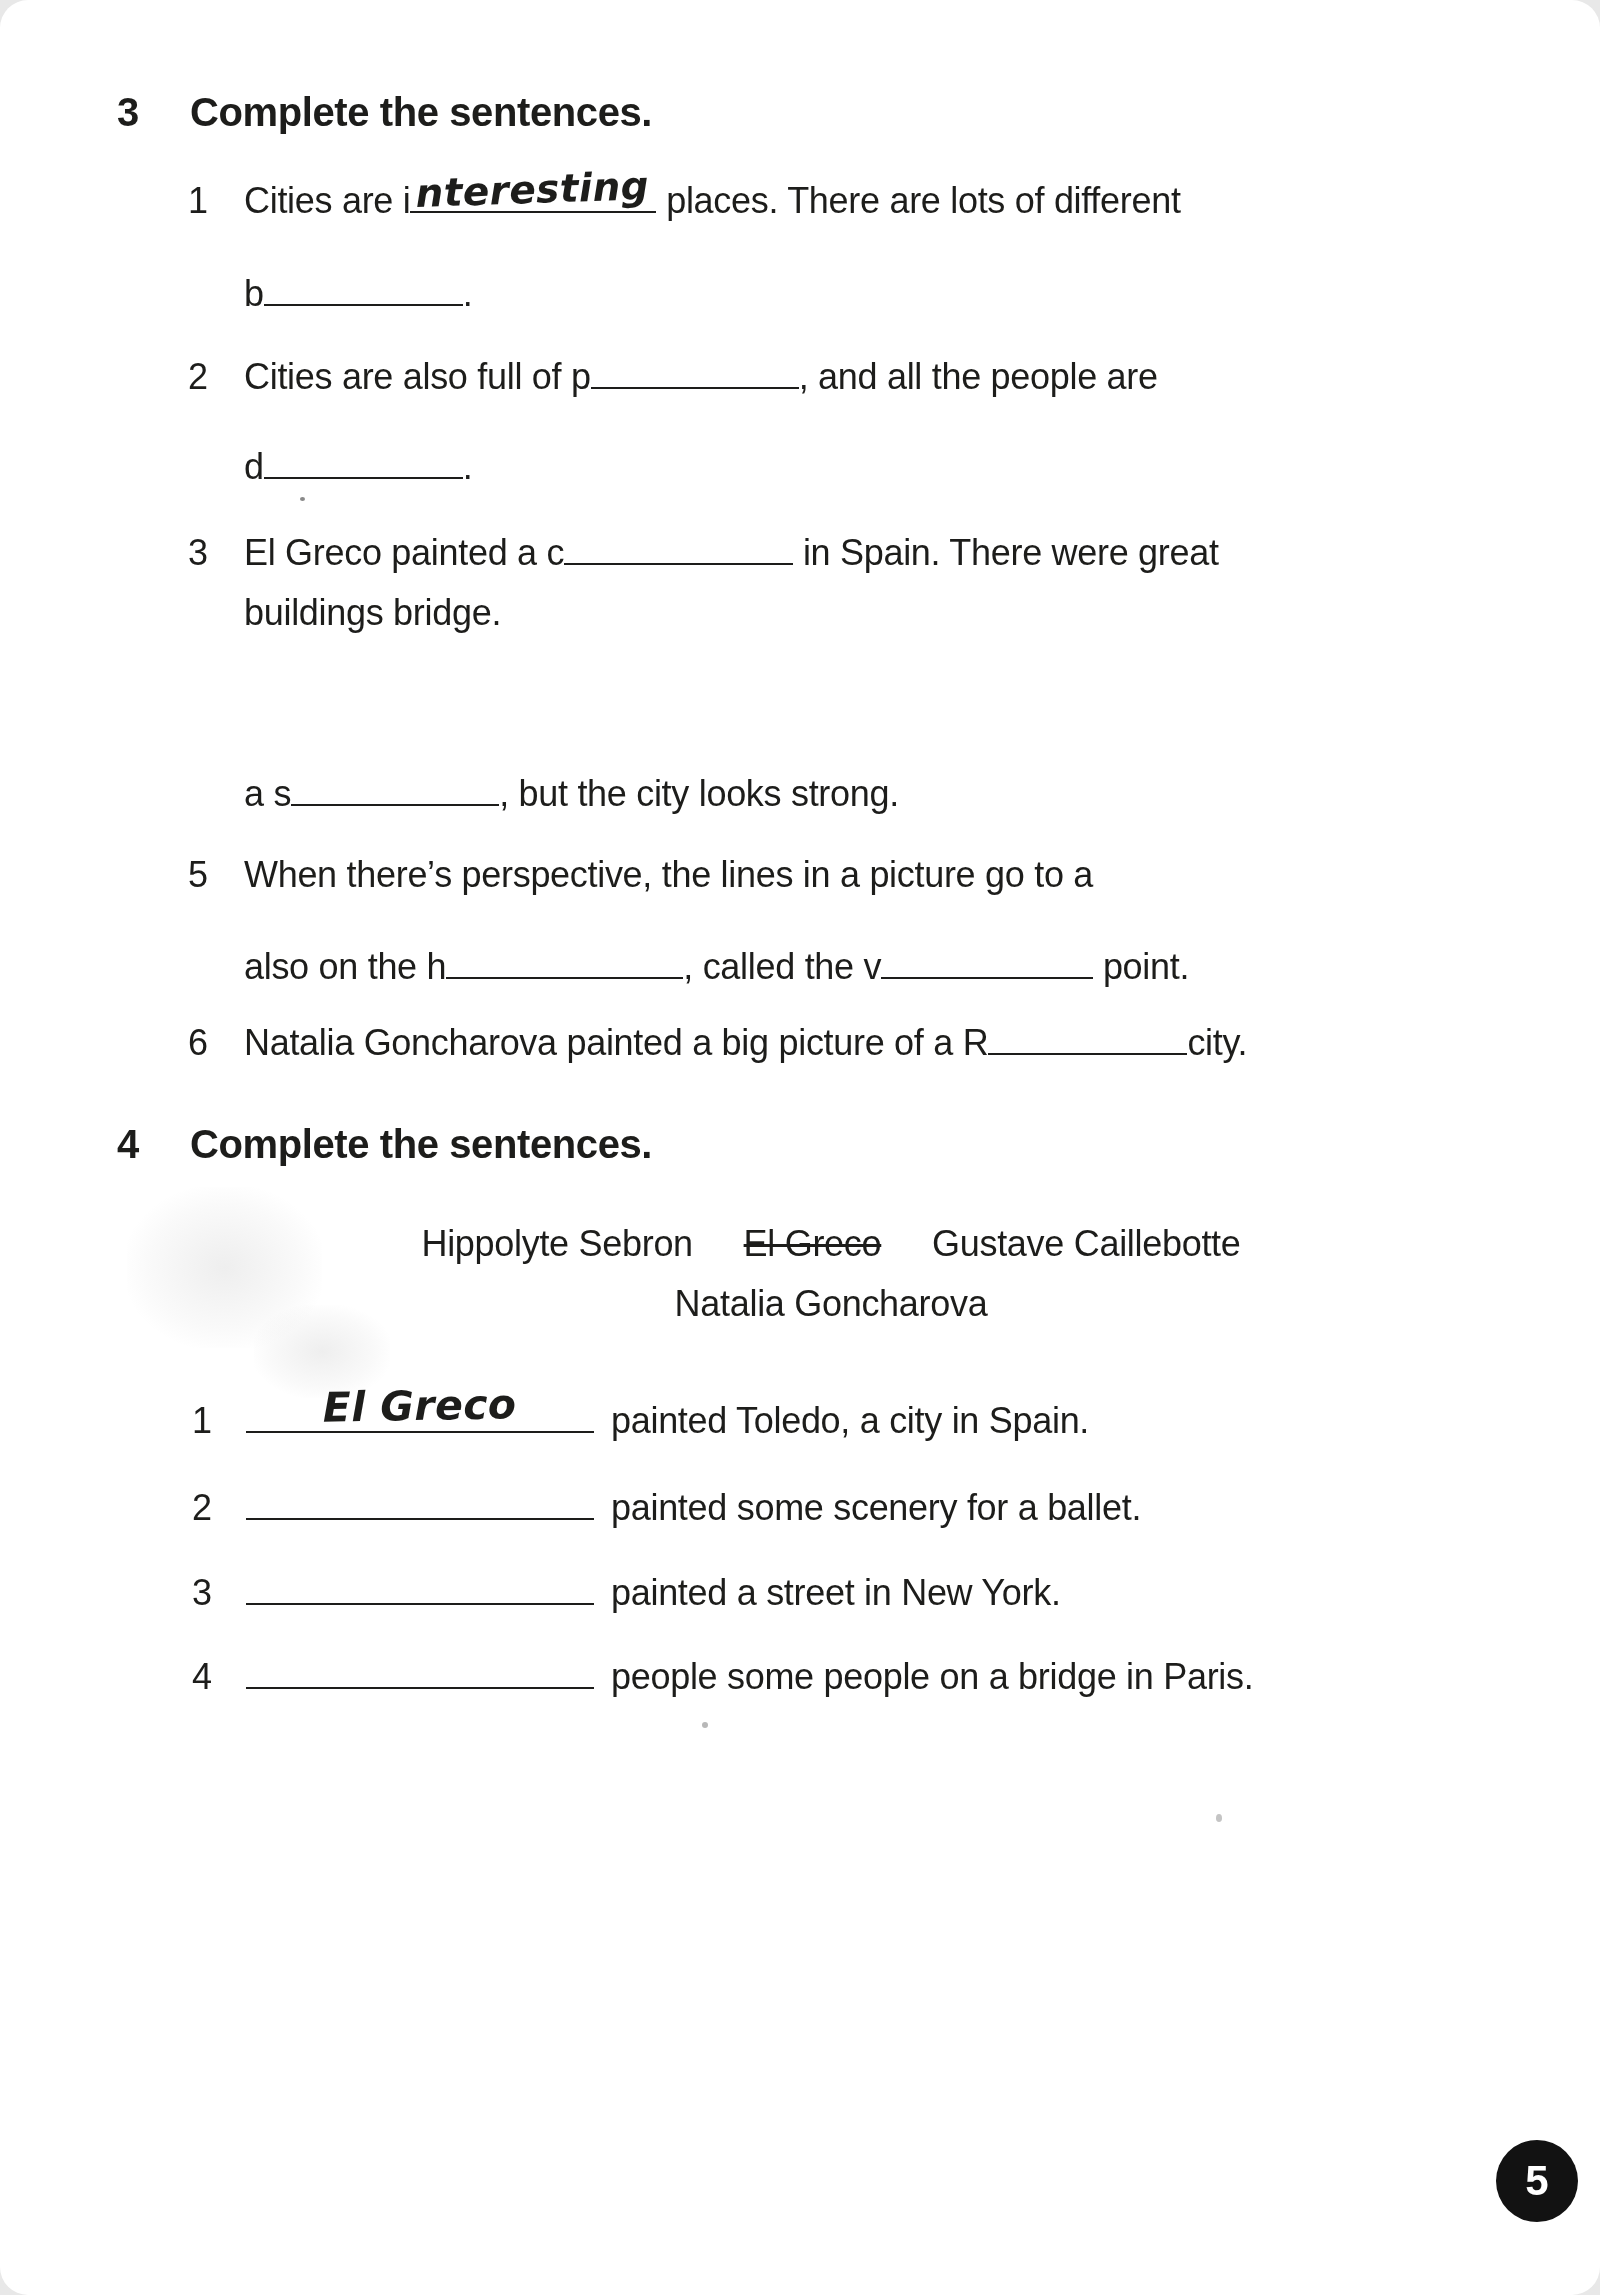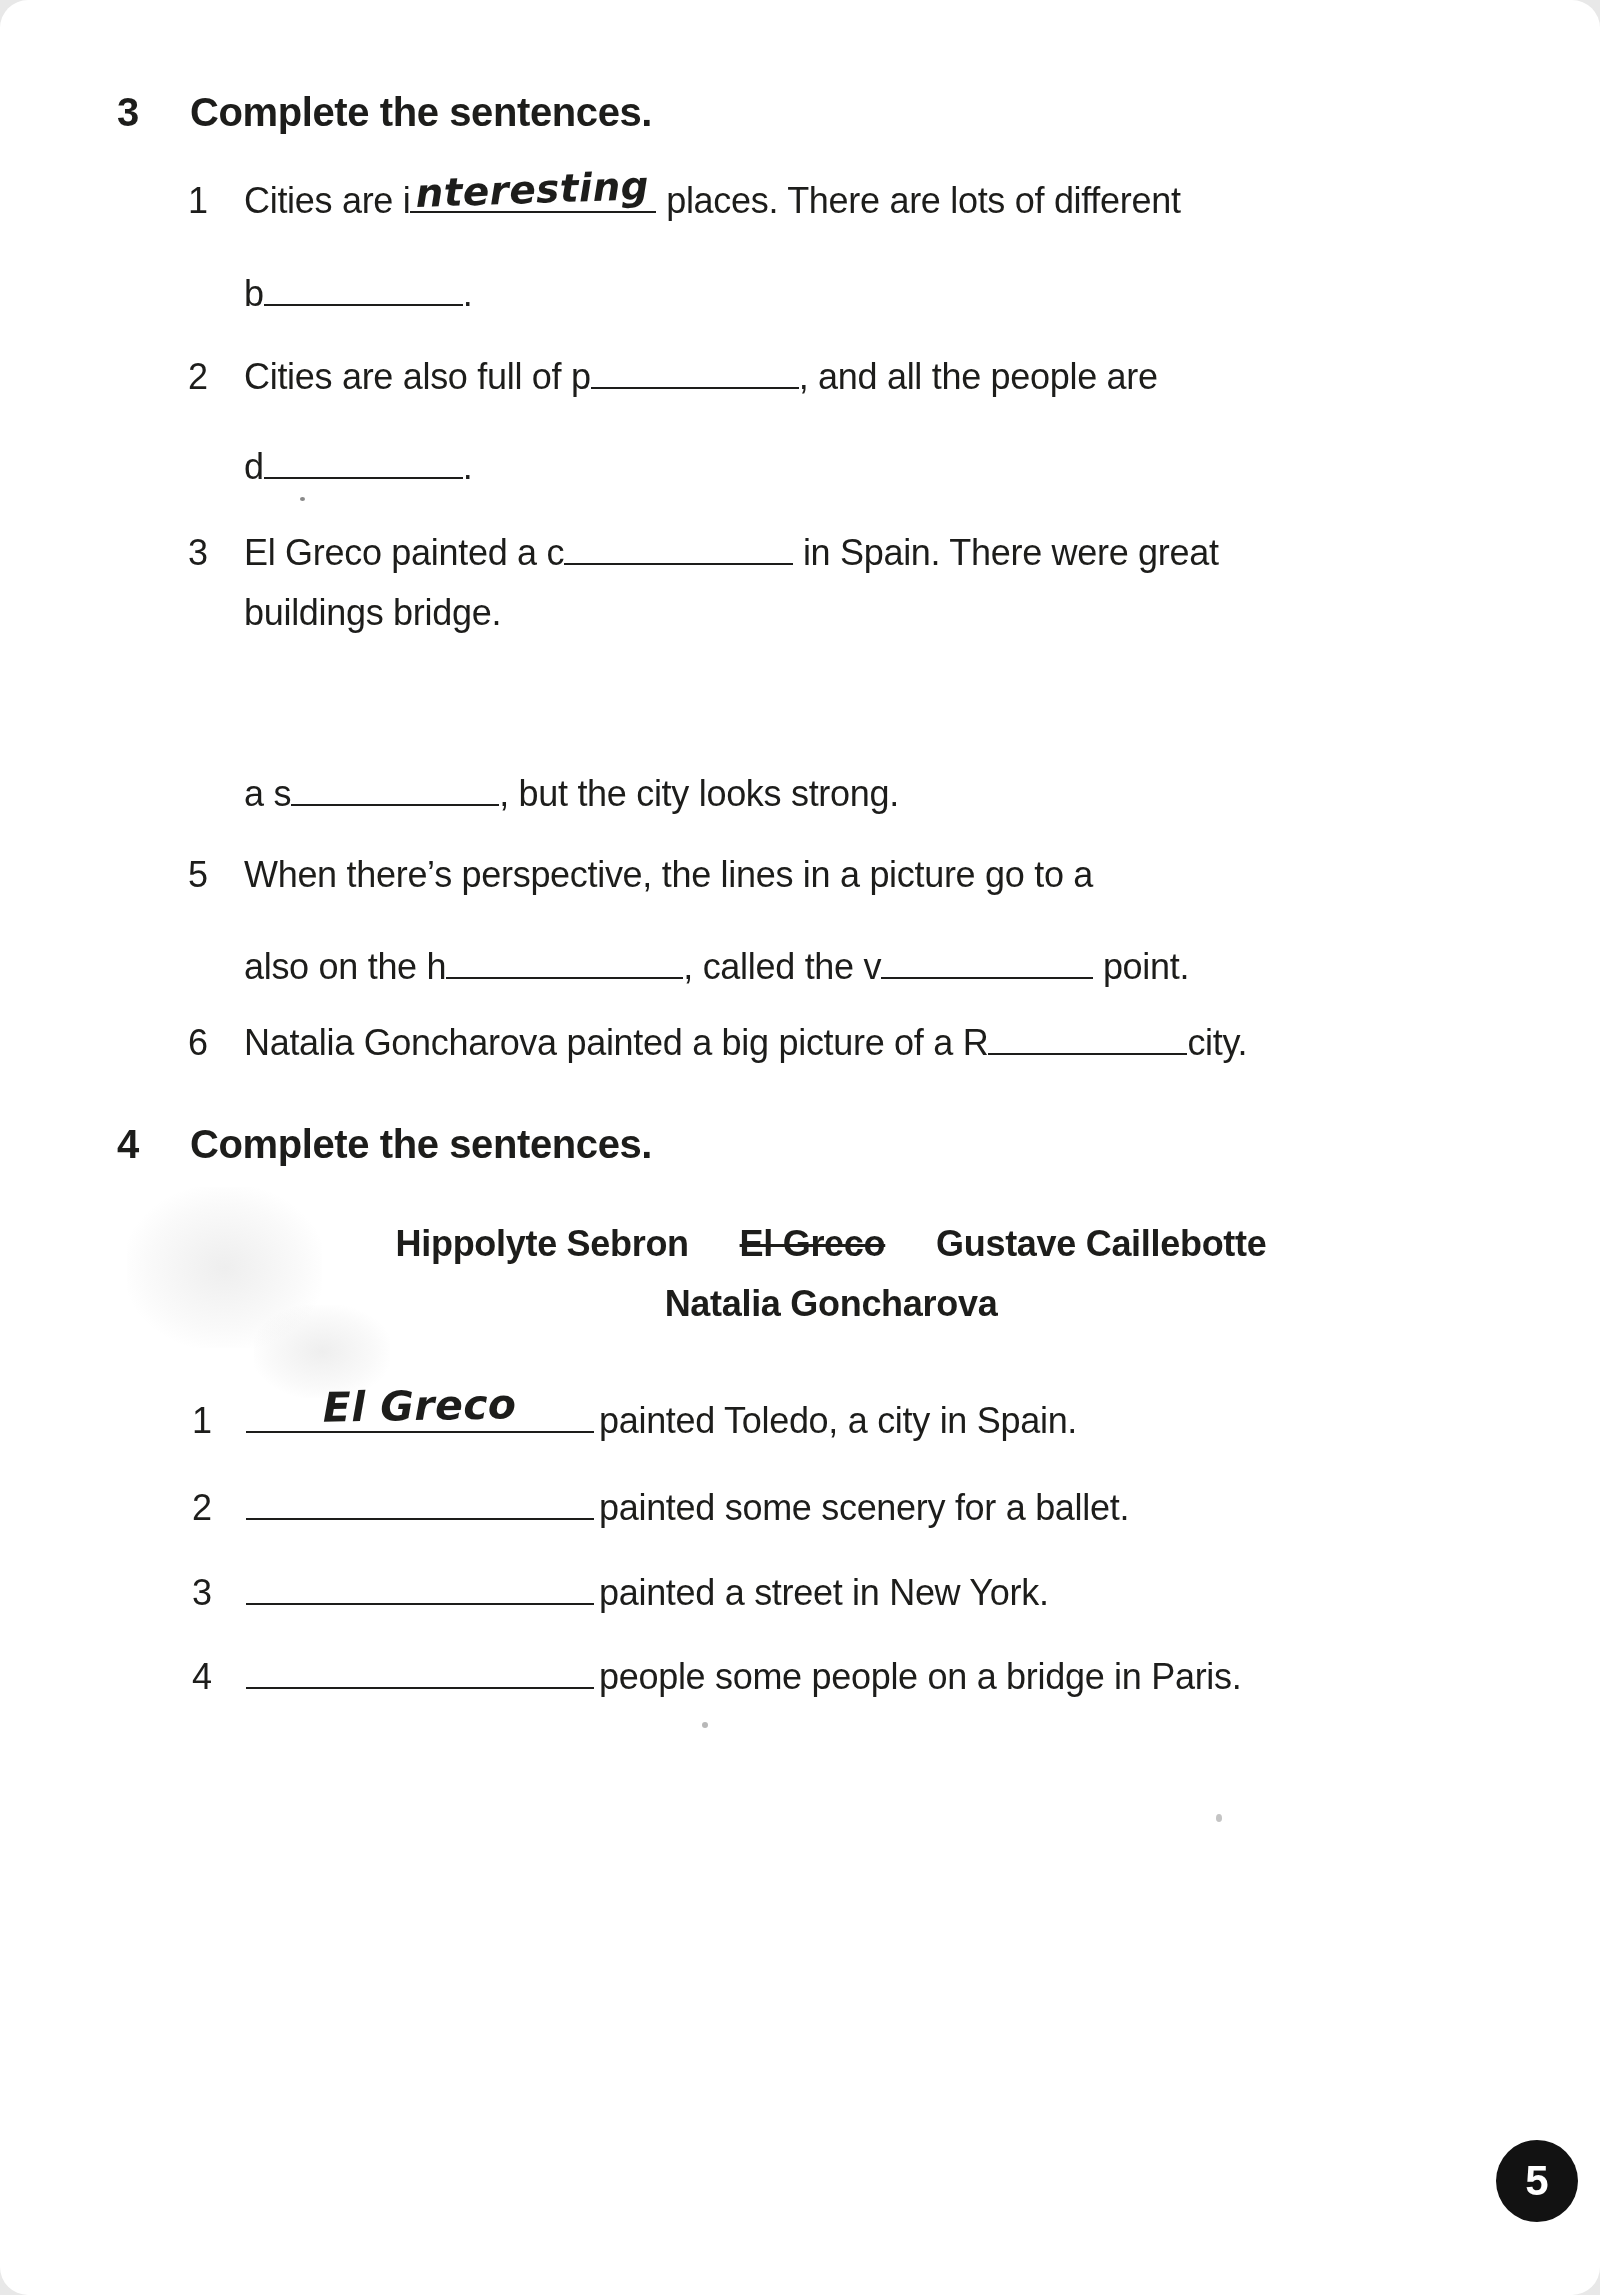--- a/index.html
+++ b/index.html
@@ -27,21 +27,21 @@
   .line{
     position:absolute;left:188px;
     font-size:36px;font-weight:400;
     white-space:nowrap;letter-spacing:-0.3px;
   }
   .line.cont{left:244px;}
   .line .num{display:inline-block;width:56px;}
   
   .line.ex4{left:192px;}
   .line.ex4 .num{width:54px;}
-  .line.ex4 .txt{margin-left:5px;}
+  .line.ex4 .txt{margin-left:17px;}
   
   .blank{
     display:inline-block;
     border-bottom:2.5px solid var(--ink);
     position:relative;
   }
   .w290{width:246px;} .w235{width:199px;} .w245{width:208px;}
   .w270{width:229px;} .w250{width:212px;} .w280{width:237px;}
   .w410{width:348px;}
   
@@ -56,21 +56,21 @@
     transform-origin:50% 100%;
     white-space:nowrap;
   }
   .hand.hw-ex4{font-size:41px;bottom:3.4px;transform:rotate(-1deg);}
   
   .bank-row{
     position:absolute;left:136px;width:1390px;
     text-align:center;font-size:36px;font-weight:400;
     white-space:nowrap;letter-spacing:-0.3px;
   }
-  .bank-row .bank-name{margin:0 25.4px;font-weight:bold;}
+  .bank-row .bank-name{margin:0 25.4px;}
   .strike{text-decoration:line-through;text-decoration-thickness:3px;}
   
   .page-badge{
     position:absolute;left:1496px;top:2140px;
     width:82px;height:82px;border-radius:50%;
     background:#121212;color:#ffffff;
     display:flex;align-items:center;justify-content:center;
     font-size:42px;font-weight:700;
   }
   

